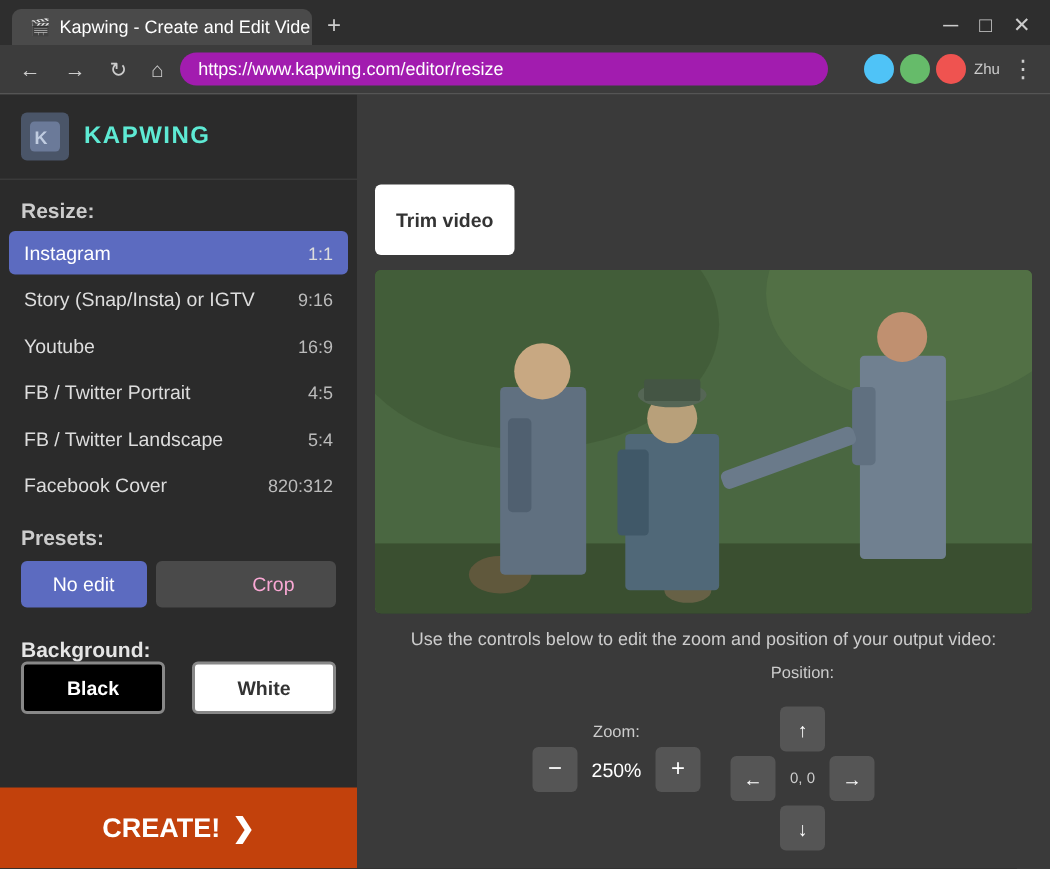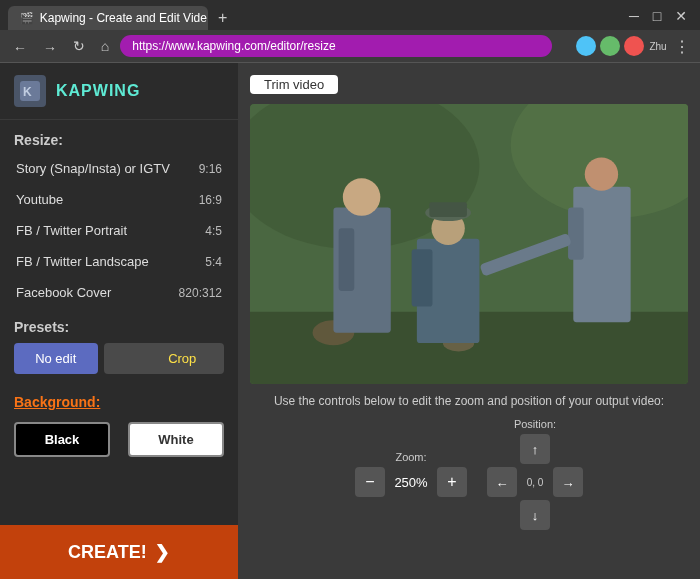--- a/index.html
+++ b/index.html
@@ -190,33 +190,32 @@
       border-radius: 4px;
       font-size: 13px;
       cursor: pointer;
     }
     .preset-btn.active {
       background: #5c6bc0;
       color: #fff;
     }
     .preset-btn.inactive {
       background: #4a4a4a;
-      color: #fde047;
+      color: #f9a8d4;
       padding-left: 47px;
     }
 
     .background-section {
       padding: 10px 14px;
     }
     .background-label {
-      color: #f97316;
+      color: #e5e5e5;
       font-size: 14px;
       font-weight: bold;
-      margin-bottom: 12px;
-      text-decoration: underline;
+      margin-bottom: 0;
     }
     .background-buttons {
       display: flex;
       gap: 18px;
     }
     .bg-btn {
       flex: 1;
       padding: 8px 10px;
       border: 2px solid transparent;
       border-radius: 4px;
@@ -258,25 +257,26 @@
       flex-direction: column;
       padding: 12px;
       gap: 10px;
     }
 
     .trim-video-btn {
       align-self: flex-start;
       background: #fff;
       color: #333;
       border: none;
-      padding: 2px 14px;
-      border-radius: 4px;
-      font-size: 13px;
-      font-weight: normal;
-      cursor: pointer;
+      padding: 16px 14px;
+      border-radius: 4px;
+      font-size: 13px;
+      font-weight: bold;
+      cursor: pointer;
+      margin-top: 48px;
     }
 
     .video-preview {
       width: 100%;
       flex: 1;
       background: #1a1a1a;
       border-radius: 4px;
       overflow: hidden;
       position: relative;
       max-height: 280px;
@@ -341,21 +341,21 @@
       color: #fff;
       font-size: 13px;
       min-width: 40px;
       text-align: center;
     }
 
     .position-section {
       display: flex;
       flex-direction: column;
       align-items: center;
-      gap: 4px;
+      gap: 16px;
     }
     .position-label {
       color: #ccc;
       font-size: 11px;
     }
     .position-grid {
       display: grid;
       grid-template-columns: 30px 30px 30px;
       grid-template-rows: 30px 30px 30px;
       gap: 3px;
@@ -425,20 +425,24 @@
           <rect x="2" y="2" width="20" height="20" rx="3" fill="#6b7a99"></rect>
           <text x="5" y="17" font-size="12" fill="#c0cce0" font-weight="bold">K</text>
         </svg>
       </div>
       <span class="logo-text">KAPWING</span>
     </div>
 
     <div class="section-label">Resize:</div>
 
     <ul class="resize-list">
+      <li class="resize-item active">
+        <span>Instagram</span>
+        <span class="resize-ratio">1:1</span>
+      </li>
       <li class="resize-item">
         <span>Story (Snap/Insta) or IGTV</span>
         <span class="resize-ratio">9:16</span>
       </li>
       <li class="resize-item">
         <span>Youtube</span>
         <span class="resize-ratio">16:9</span>
       </li>
       <li class="resize-item">
         <span>FB / Twitter Portrait</span>

